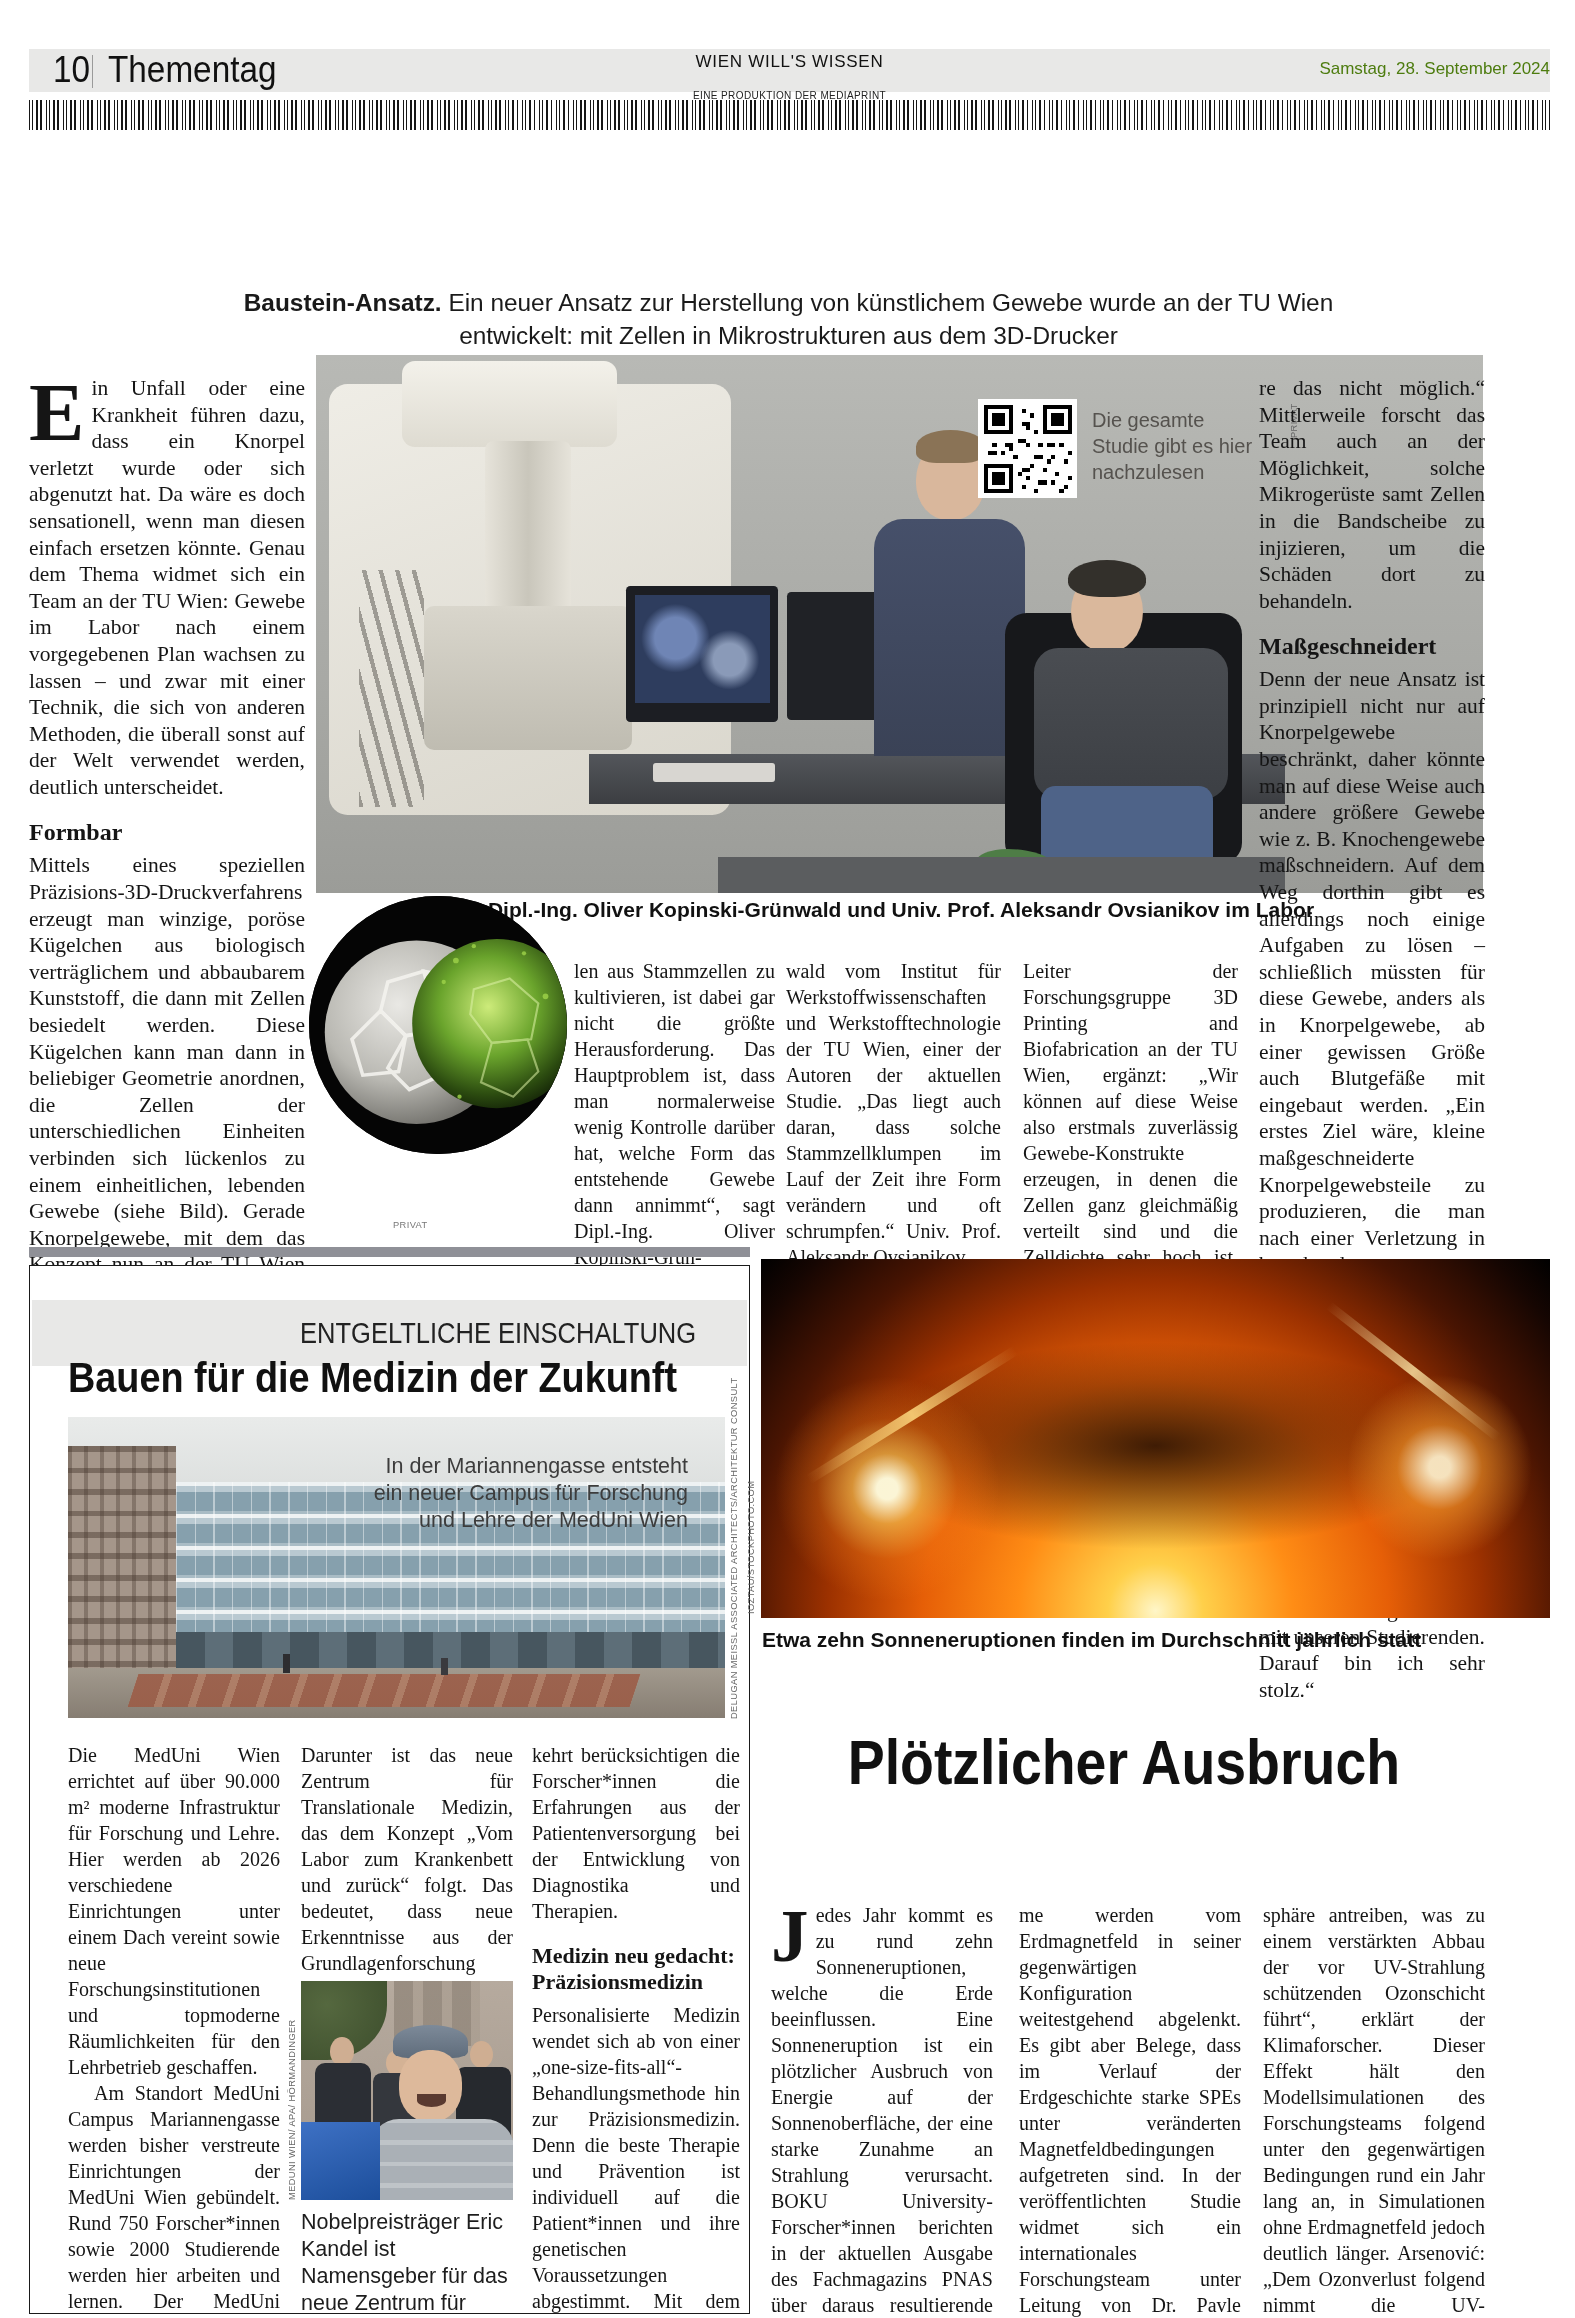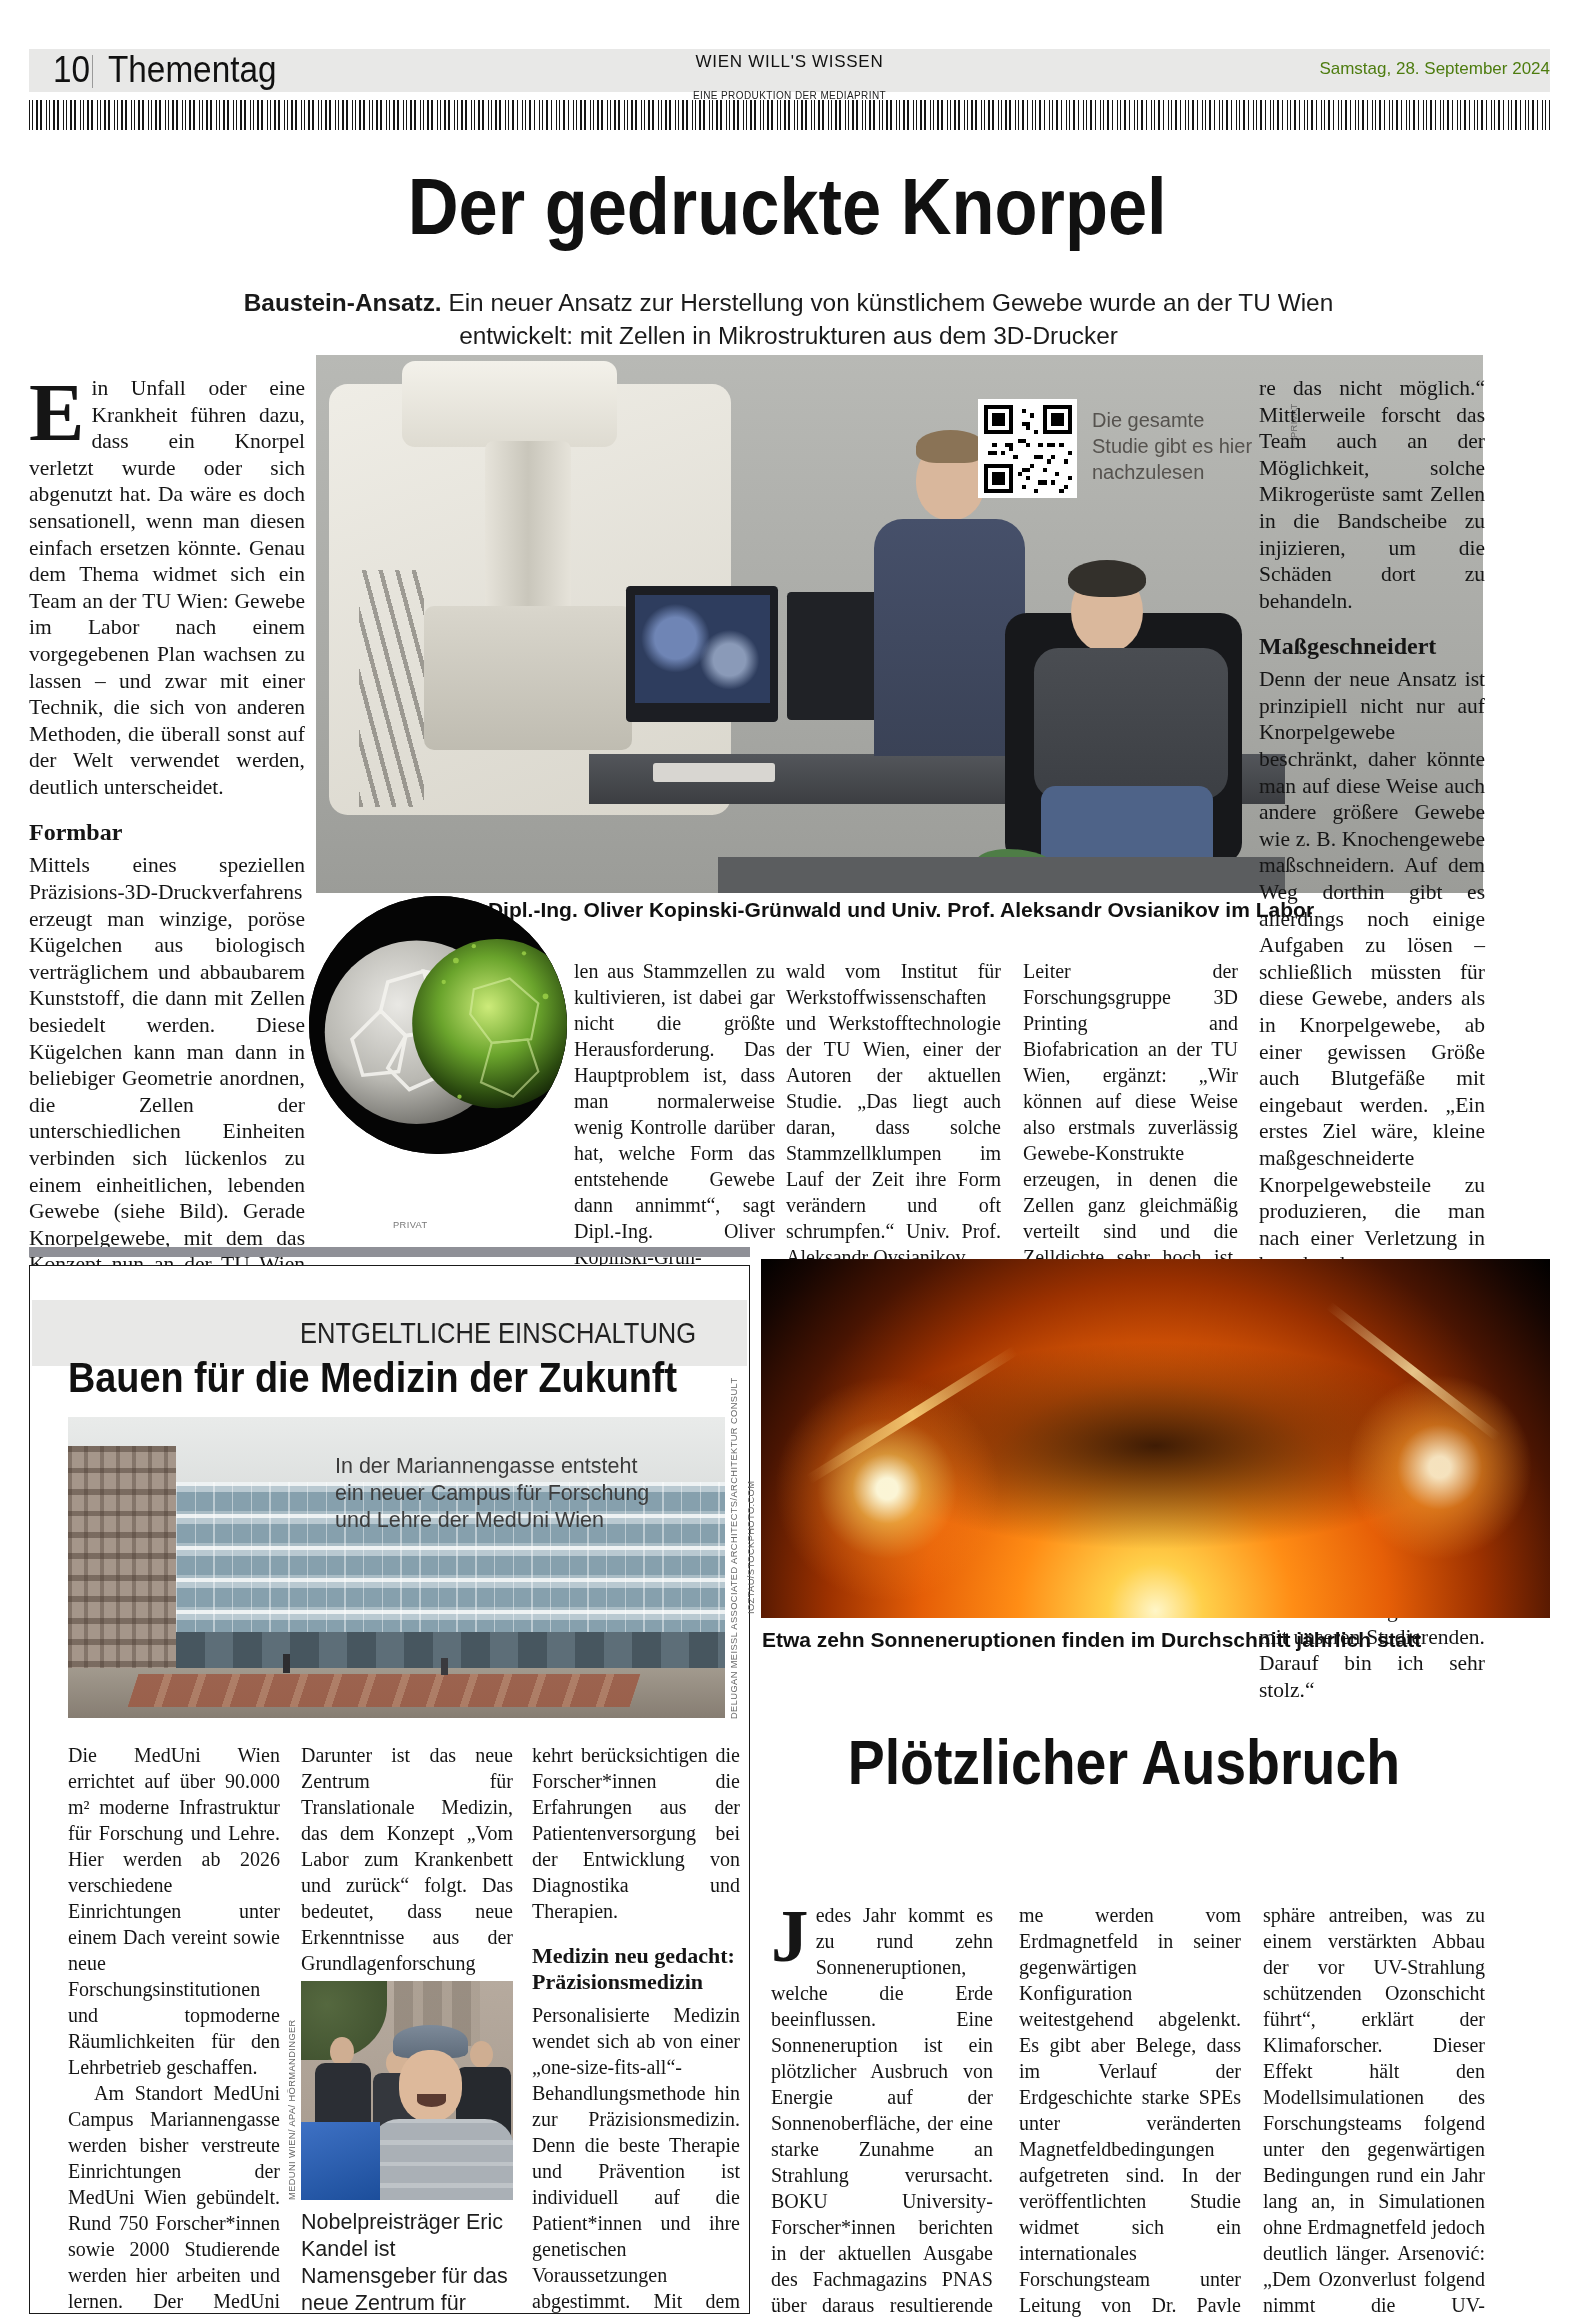--- a/index.html
+++ b/index.html
@@ -40,23 +40,20 @@
   <div class="abs" style="left:108px;top:50px;font-size:37px;line-height:40px;">
     <span class="condL">Thementag</span>
   </div>
   <div class="abs ctr" style="left:574px;top:52px;width:431px;">
     <div style="font-weight:400;font-size:17px;letter-spacing:0.7px;">WIEN WILL'S WISSEN</div>
     <div style="font-size:10px;letter-spacing:0.4px;color:#222;margin-top:18px;">EINE PRODUKTION DER MEDIAPRINT</div>
   </div>
   <div class="abs" style="left:1220px;top:59px;width:330px;text-align:right;font-size:17px;color:#4d7c0f;">Samstag, 28. September 2024</div>
   <div class="abs hatch" style="left:29px;top:100px;width:1521px;height:30px;"></div>
 
-  <div class="abs ctr" style="left:0;top:164px;width:1575px;font-size:80px;line-height:86px;font-weight:700;">
-    <span class="cond">Der gedruckte Knorpel</span>
-  </div>
   <div class="abs ctr" style="left:207px;top:286px;width:1163px;font-size:24.4px;line-height:33px;color:#1a1a1a;">
     <span class="boldlead">Baustein-Ansatz.</span><span> Ein neuer Ansatz zur Herstellung von künstlichem Gewebe wurde an der TU Wien entwickelt: mit Zellen in Mikrostrukturen aus dem 3D-Drucker</span>
   </div>
 
   <div class="abs serif big" style="left:29px;top:375px;width:276px;height:818px;">
     <p><span class="dropcap">E</span><span>in Unfall oder eine Krankheit führen dazu, dass ein Knorpel verletzt wurde oder sich abgenutzt hat. Da wäre es doch sensationell, wenn man diesen einfach ersetzen könnte. Genau dem Thema widmet sich ein Team an der TU Wien: Gewebe im Labor nach einem vorgegebenen Plan wachsen zu lassen – und zwar mit einer Technik, die sich von anderen Methoden, die überall sonst auf der Welt verwendet werden, deutlich unterscheidet.</span></p>
     <div class="shead">Formbar</div>
     <p>Mittels eines speziellen Präzisions-3D-Druckverfahrens erzeugt man winzige, poröse Kügelchen aus biologisch verträglichem und abbaubarem Kunststoff, die dann mit Zellen besiedelt werden. Diese Kügelchen kann man dann in beliebiger Geometrie anordnen, die Zellen der unterschiedlichen Einheiten verbinden sich lückenlos zu einem einheitlichen, lebenden Gewebe (siehe Bild). Gerade Knorpelgewebe, mit dem das Konzept nun an der TU Wien demonstriert wurde, galt in dieser Hinsicht bisher als besonders herausfordernd. „Knorpelzel-</p>
   </div>
 
@@ -219,21 +216,21 @@
            repeating-linear-gradient(90deg,rgba(70,55,45,.35) 0 4.3px,transparent 4.3px 16px),#a5968a;"></div>
     <div class="abs" style="left:108px;top:65px;width:549px;height:172px;background:
            repeating-linear-gradient(90deg,rgba(255,255,255,.45) 0 1.4px,transparent 1.4px 18.7px),
            repeating-linear-gradient(180deg,#eef2f3 0 4.3px,#b9c9d1 4.3px 10px,#86a0ad 10px 29px,#a9bcc5 29px 32px);"></div>
     <div class="abs" style="left:108px;top:215px;width:549px;height:36px;background:repeating-linear-gradient(90deg,#47565f 0 29px,#5d6e78 29px 57px);"></div>
     <div class="abs" style="left:0;top:251px;width:657px;height:50px;background:linear-gradient(#a29a8e,#867d72);"></div>
     <div class="abs" style="left:65px;top:257px;width:502px;height:33px;transform:skewX(-18deg);
                 background:repeating-linear-gradient(90deg,#97584419 0,#9c5a44 0 26px,#b27b62 26px 34px);opacity:.85;"></div>
     <div class="abs" style="left:215px;top:237px;width:7.2px;height:18.7px;background:#2d2d30;"></div>
     <div class="abs" style="left:373px;top:241px;width:6.5px;height:17px;background:#3a3a3e;"></div>
-    <div class="abs capreg" style="left:267px;top:36px;width:337px;text-align:left;color:#3c3c3c;">In der Mariannengasse entsteht ein neuer Campus für Forschung und Lehre der MedUni Wien</div>
+    <div class="abs capreg" style="left:283px;top:36px;width:337px;text-align:right;color:#3c3c3c;">In der Mariannengasse entsteht ein neuer Campus für Forschung und Lehre der MedUni Wien</div>
   </div>
   <div class="abs vcred" style="left:729px;top:1421px;height:298px;">DELUGAN MEISSL ASSOCIATED ARCHITECTS/ARCHITEKTUR CONSULT</div>
 
   <div class="abs serif" style="left:68px;top:1742px;width:212px;">
     <p>Die MedUni Wien errichtet auf über 90.000 m² moderne Infrastruktur für Forschung und Lehre. Hier werden ab 2026 verschiedene Einrichtungen unter einem Dach vereint sowie neue Forschungsinstitutionen und topmoderne Räumlichkeiten für den Lehrbetrieb geschaffen.</p>
     <p style="text-indent:26px;">Am Standort MedUni Campus Mariannengasse werden bisher verstreute Einrichtungen der MedUni Wien gebündelt. Rund 750 Forscher*innen sowie 2000 Studierende werden hier arbeiten und lernen. Der MedUni Campus AKH bietet künftig Raum für verschiedene Forschungszentren und Institute in direkter Nachbarschaft zum Universitätsklinikum AKH Wien.</p>
   </div>
 
   <div class="abs serif" style="left:301px;top:1742px;width:212px;">Darunter ist das neue Zentrum für Translationale Medizin, das dem Konzept „Vom Labor zum Krankenbett und zurück“ folgt. Das bedeutet, dass neue Erkenntnisse aus der Grundlagenforschung möglichst schnell bei den Patient*innen ankommen. Umge-</div>
 

